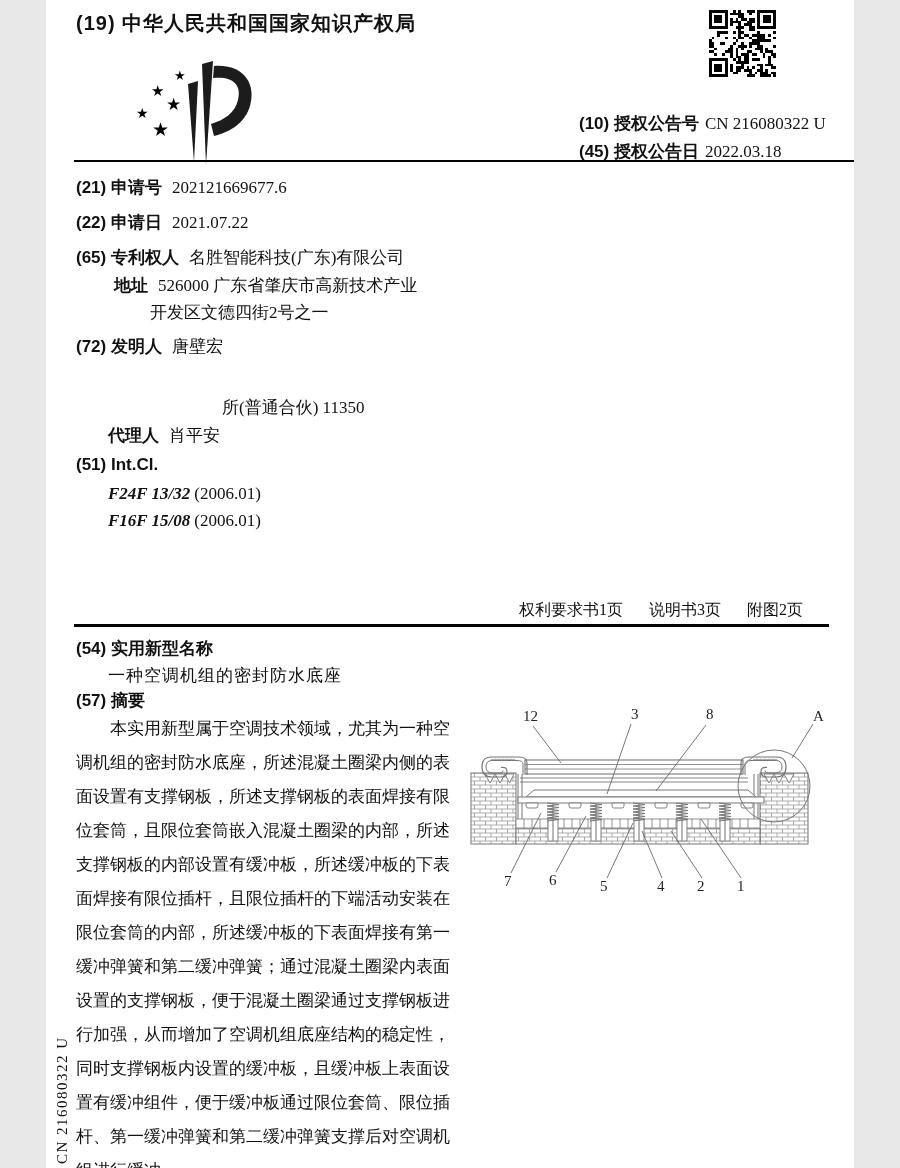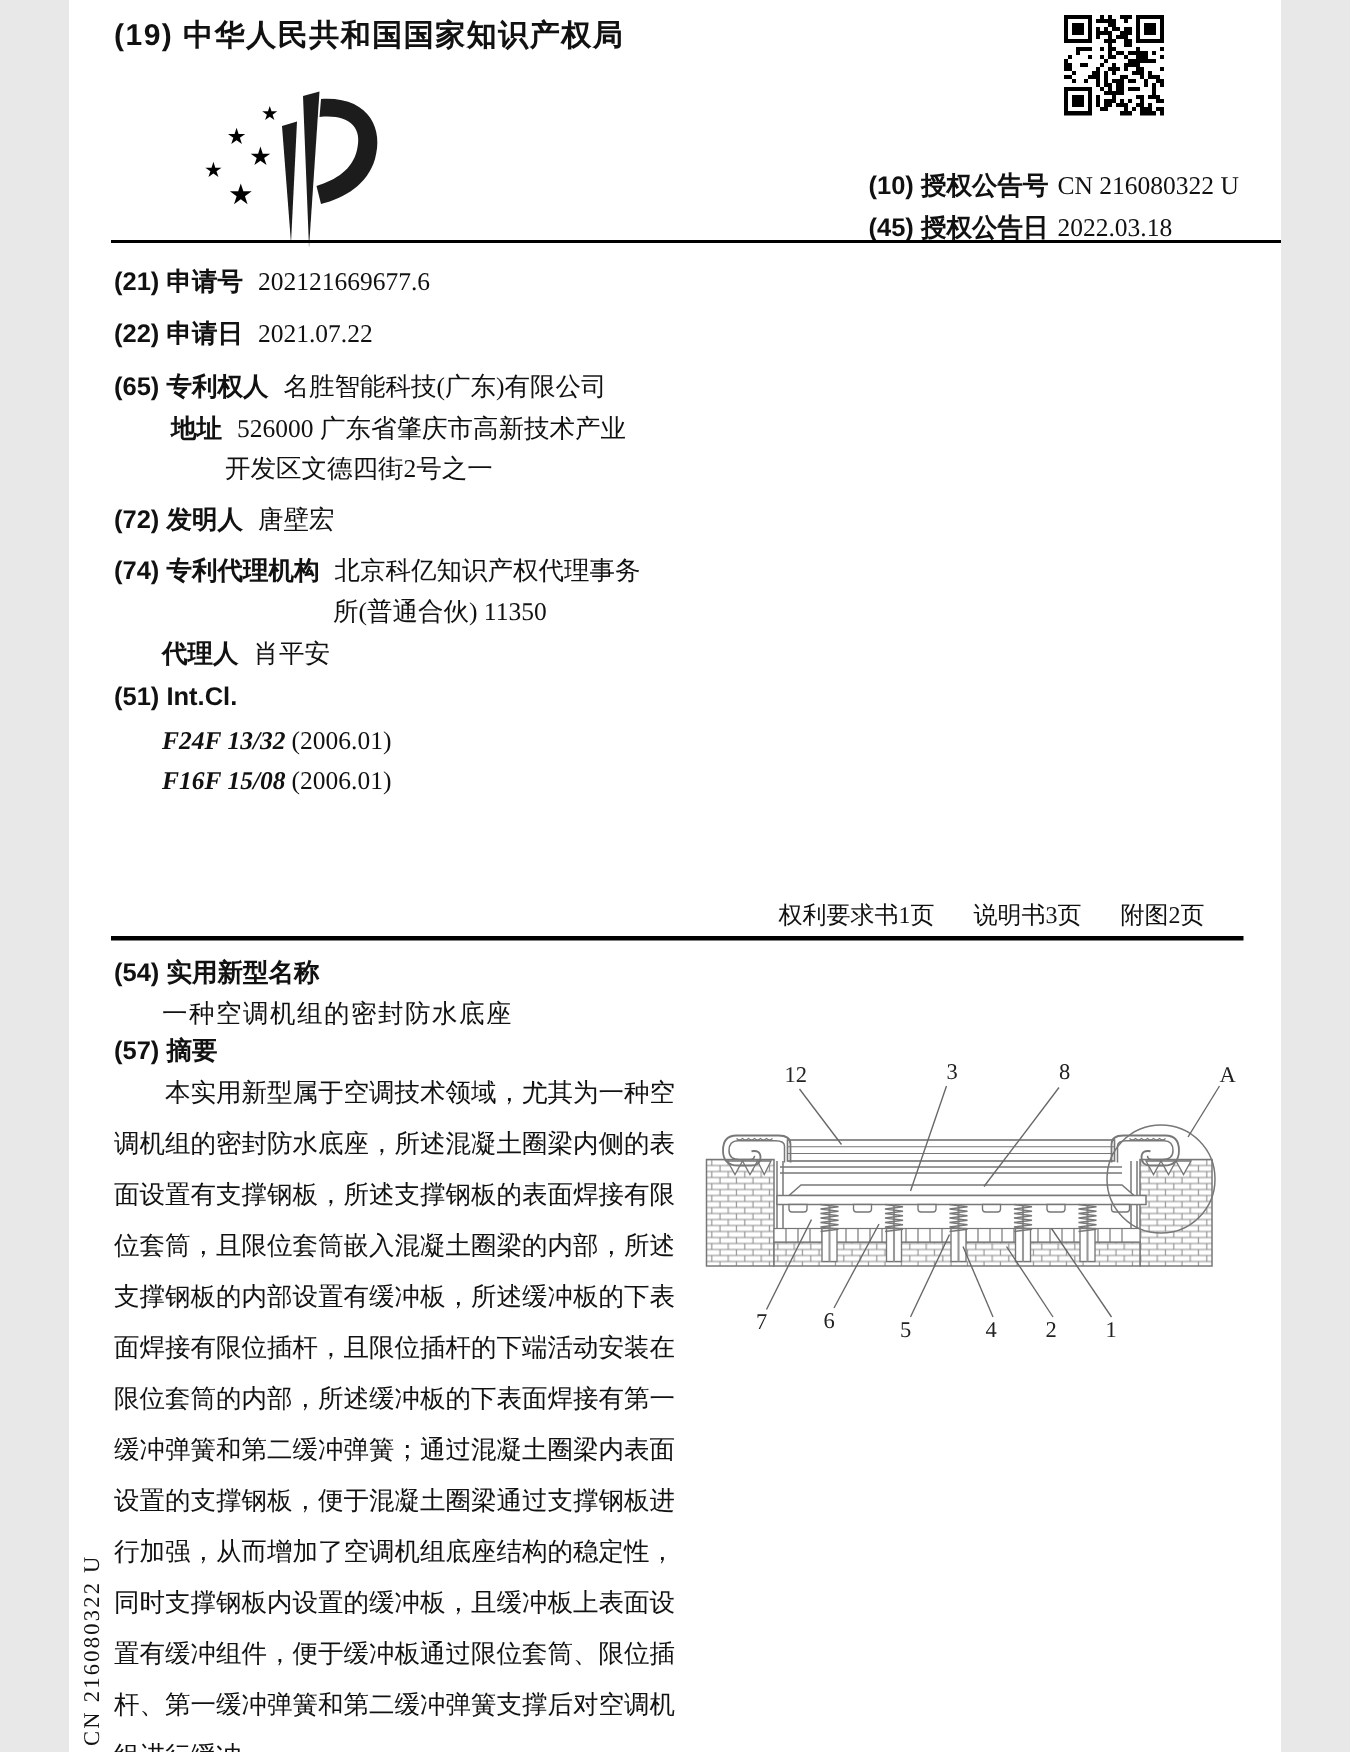--- a/index.html
+++ b/index.html
@@ -277,23 +277,20 @@
   <div class="abs row" style="left:30px;top:246px;">
     <span class="lbl">(65) 专利权人</span><span class="val">名胜智能科技(广东)有限公司</span>
   </div>
   <div class="abs row" style="left:68px;top:274px;">
     <span class="lbl">地址</span><span class="val">526000 广东省肇庆市高新技术产业</span>
   </div>
   <div class="abs cont val" style="left:104px;top:301px;">开发区文德四街2号之一</div>
   <div class="abs row" style="left:30px;top:335px;">
     <span class="lbl">(72) 发明人</span><span class="val">唐壁宏</span>
   </div>
-  <div class="abs row" style="left:30px;top:369px;">
-    <span class="lbl">(74) 专利代理机构</span><span class="val">北京科亿知识产权代理事务</span>
-  </div>
   <div class="abs cont val" style="left:176px;top:396px;">所(普通合伙) 11350</div>
   <div class="abs row" style="left:62px;top:424px;">
     <span class="lbl">代理人</span><span class="val">肖平安</span>
   </div>
   <div class="abs row lbl" style="left:30px;top:455px;font-size:17px;">(51) Int.Cl.</div>
   <div class="abs row" style="left:62px;top:484px;">
     <span class="intcl-code">F24F 13/32</span><span class="intcl-ver">(2006.01)</span>
   </div>
   <div class="abs row" style="left:62px;top:511px;">
     <span class="intcl-code">F16F 15/08</span><span class="intcl-ver">(2006.01)</span>

